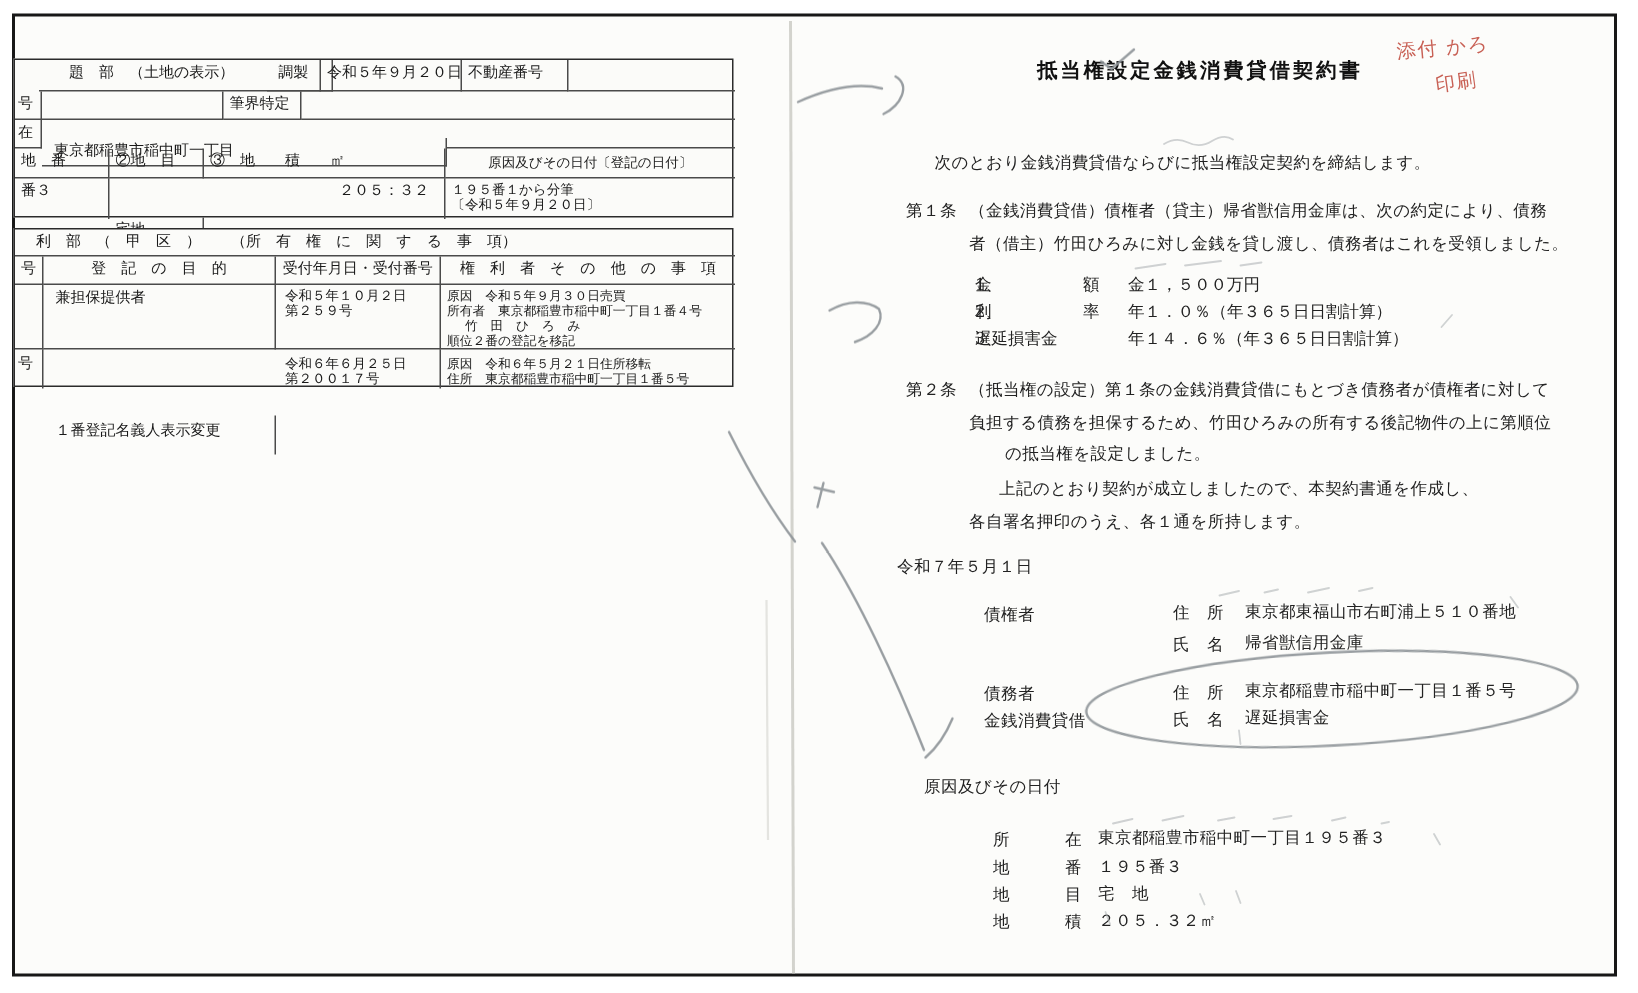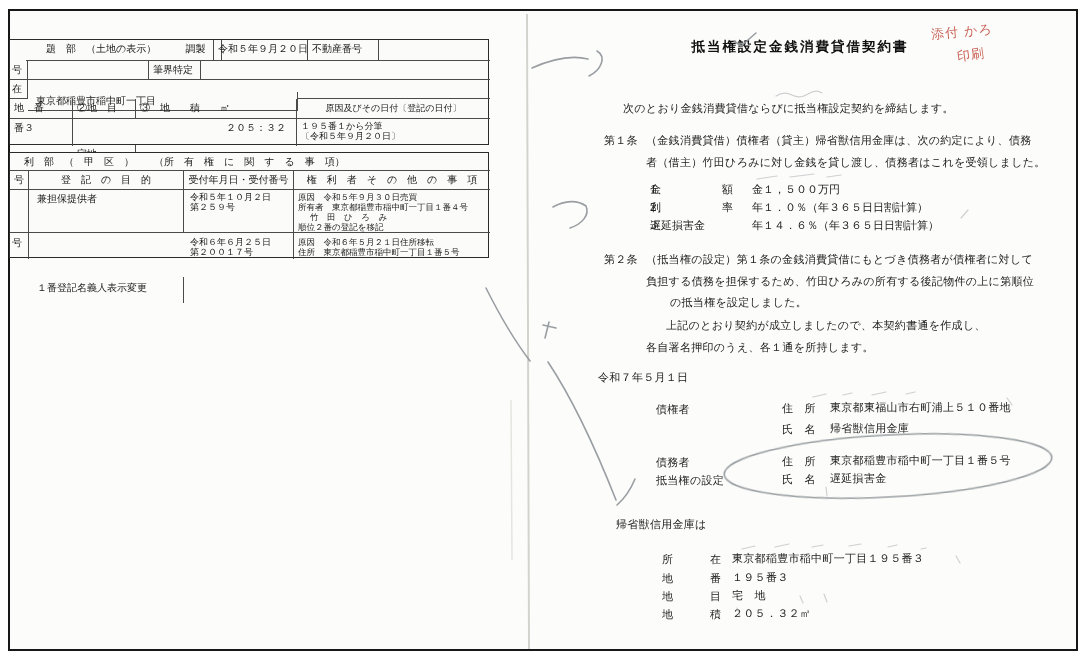--- a/index.html
+++ b/index.html
@@ -149,27 +149,27 @@
 
     <div class="cline" style="left:598px;top:370px;">令和７年５月１日</div>
 
     <div class="cline" style="left:656px;top:402px;">債権者</div>
     <div class="cline" style="left:782px;top:401px;">住　所</div>
     <div class="cline" style="left:830px;top:400px;">東京都東福山市右町浦上５１０番地</div>
     <div class="cline" style="left:782px;top:422px;">氏　名</div>
     <div class="cline" style="left:830px;top:421px;">帰省獣信用金庫</div>
 
     <div class="cline" style="left:656px;top:455px;">債務者</div>
-    <div class="cline" style="left:656px;top:473px;">抵当権の設定</div>
+    <div class="cline" style="left:656px;top:473px;">金銭消費貸借</div>
     <div class="cline" style="left:782px;top:454px;">住　所</div>
     <div class="cline" style="left:830px;top:453px;">東京都稲豊市稲中町一丁目１番５号</div>
     <div class="cline" style="left:782px;top:472px;">氏　名</div>
     <div class="cline" style="left:830px;top:471px;">遅延損害金</div>
 
-    <div class="cline" style="left:616px;top:517px;">帰省獣信用金庫は</div>
+    <div class="cline" style="left:616px;top:517px;">原因及びその日付</div>
 
     <div class="cline" style="left:662px;top:552px;">所</div>
     <div class="cline" style="left:710px;top:552px;">在</div>
     <div class="cline" style="left:732px;top:551px;">東京都稲豊市稲中町一丁目１９５番３</div>
 
     <div class="cline" style="left:662px;top:571px;">地</div>
     <div class="cline" style="left:710px;top:571px;">番</div>
     <div class="cline" style="left:732px;top:570px;">１９５番３</div>
 
     <div class="cline" style="left:662px;top:589px;">地</div>

